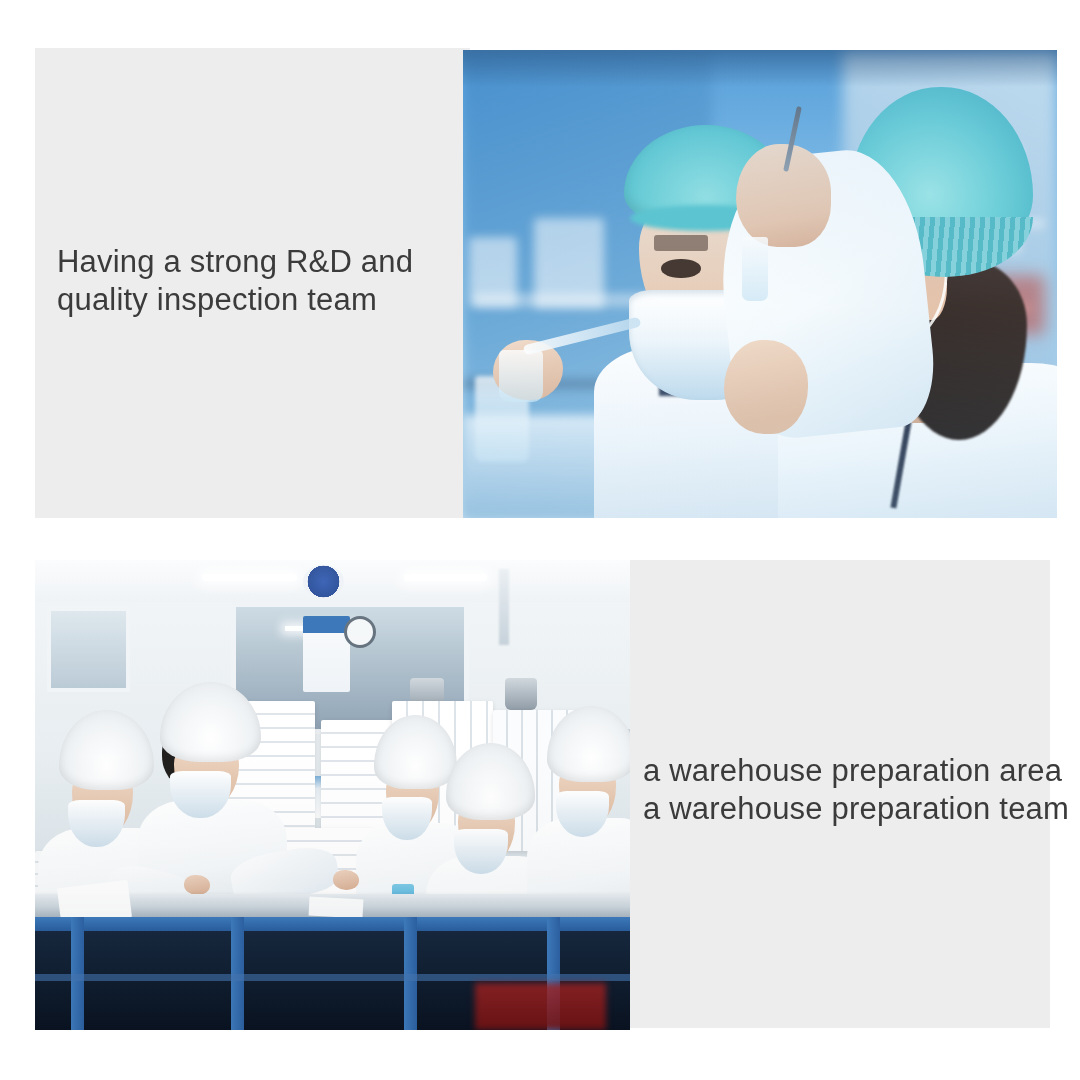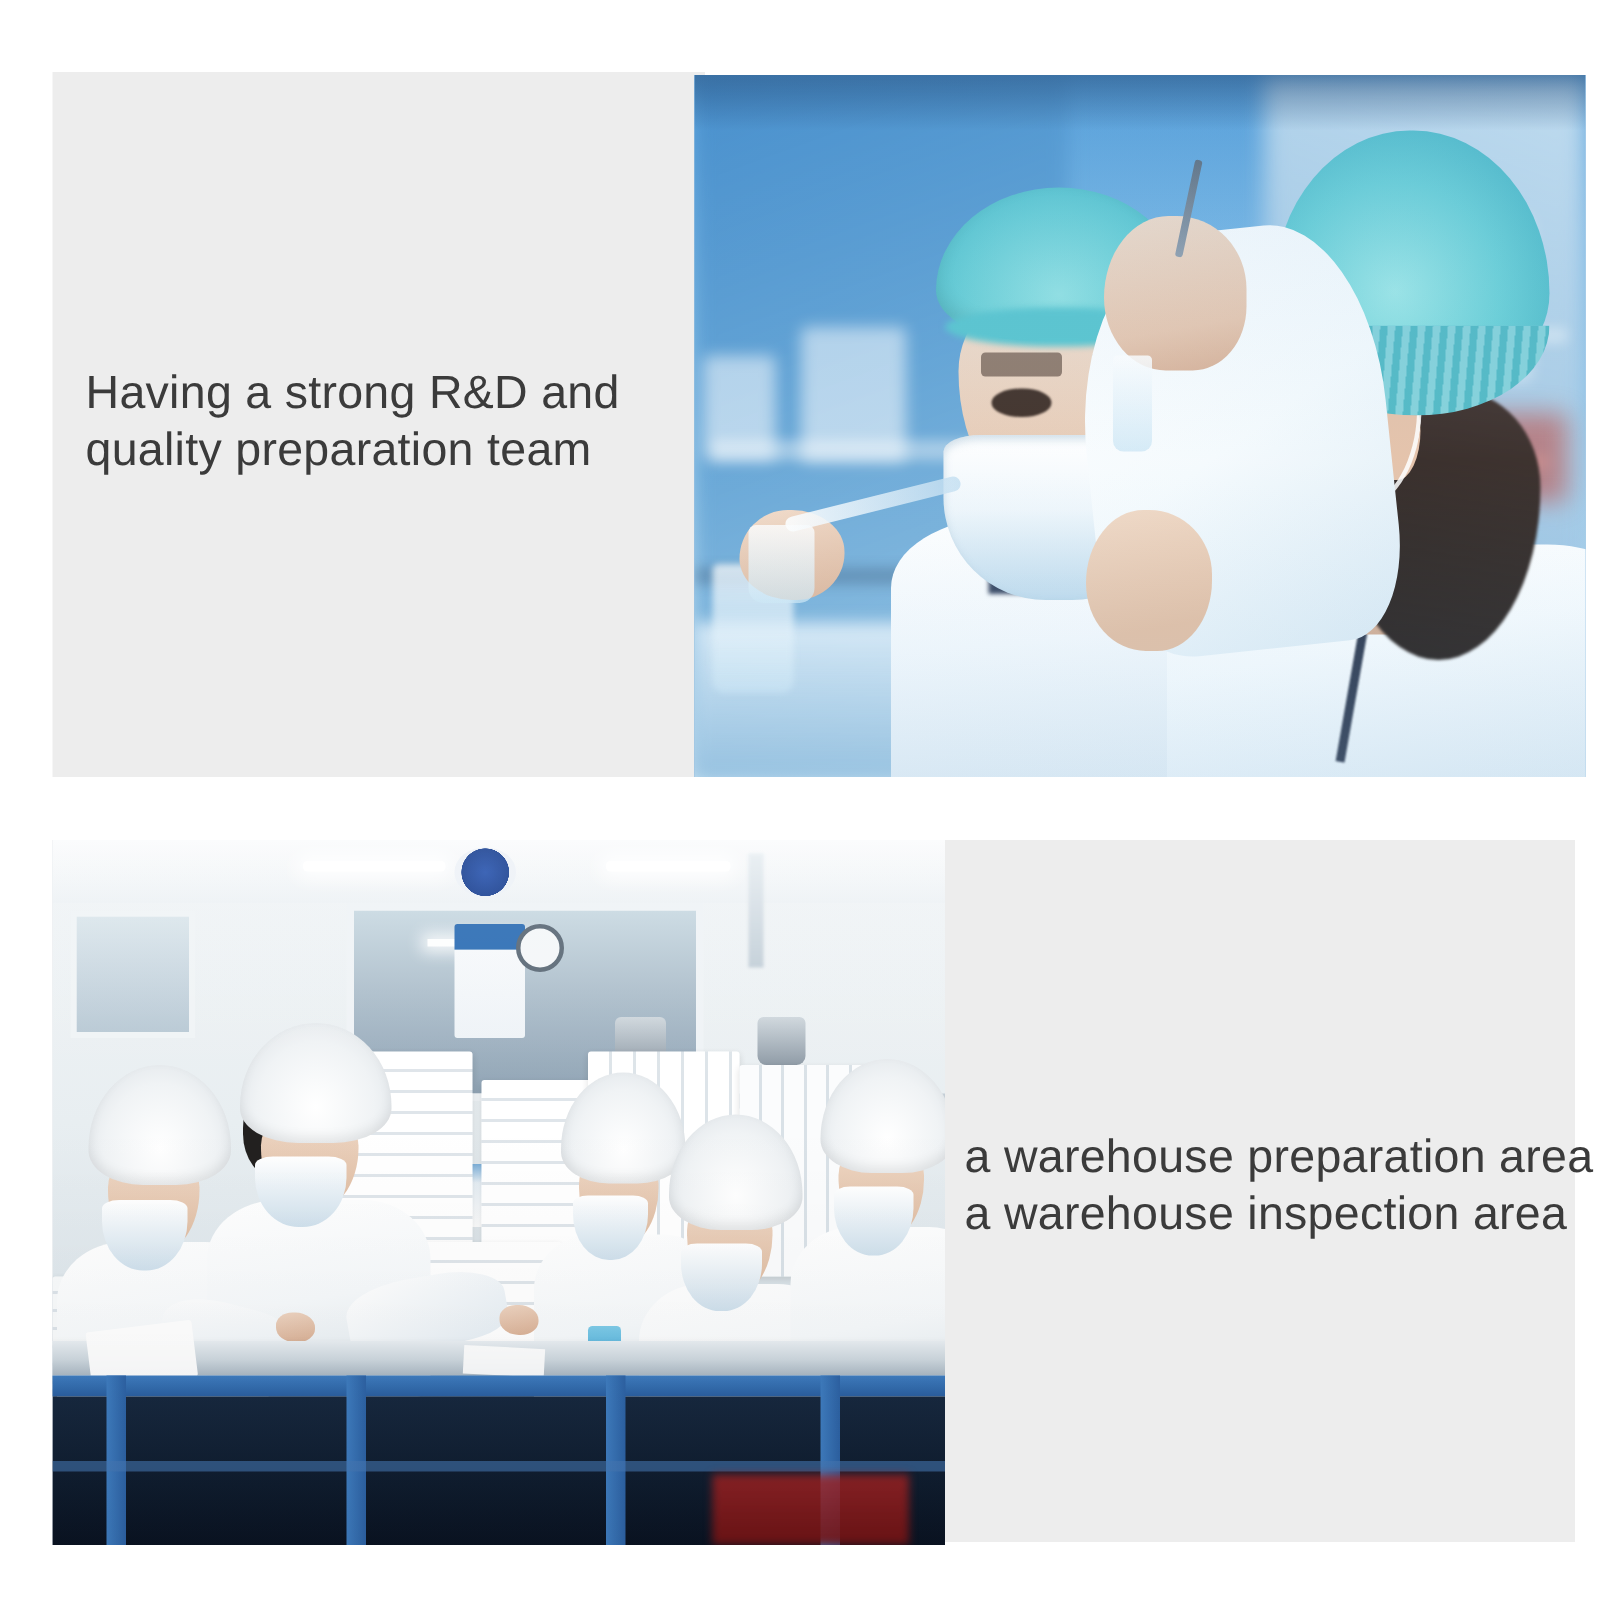--- a/index.html
+++ b/index.html
@@ -481,21 +481,21 @@
 </head>
 <body>
 
 <div class="page">
 
   <div class="panel gray-panel" id="top-gray-panel">
   </div>
 
   <div class="caption" id="top-caption">
     <span class="line">Having a strong R&amp;D and</span>
-    <span class="line">quality preparation team</span>
+    <span class="line">quality inspection team</span>
   </div>
 
   <div class="panel" id="top-photo" aria-label="Two laboratory technicians in white lab coats, teal surgical caps and face masks handling glassware in a blue-lit laboratory">
 
     <div class="lab-bg"></div>
     <div class="lab-wall-left"></div>
     <div class="lab-wall-right"></div>
     <div class="lab-ceiling"></div>
 
     <div class="lab-shelf s1"></div>
@@ -628,16 +628,16 @@
     <div class="wh-leg l3"></div>
     <div class="wh-leg l4"></div>
     <div class="wh-rail"></div>
     <div class="wh-floor-red"></div>
 
     <div class="photo-haze-2"></div>
   </div>
 
   <div class="caption" id="bottom-caption">
     <span class="line">a warehouse preparation area</span>
-    <span class="line">a warehouse inspection area</span>
+    <span class="line">a warehouse preparation team</span>
   </div>
 
 </div>
 
 </body></html>

